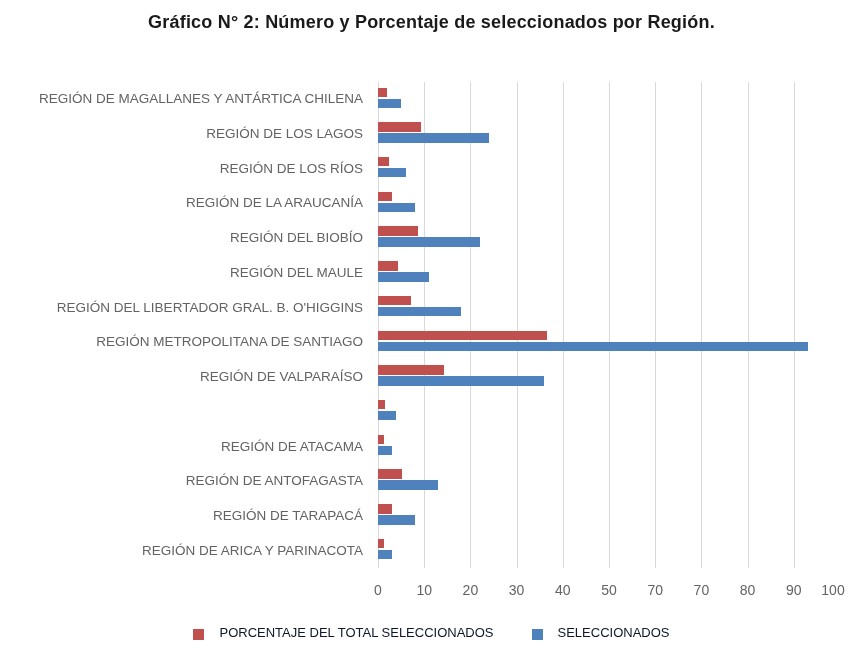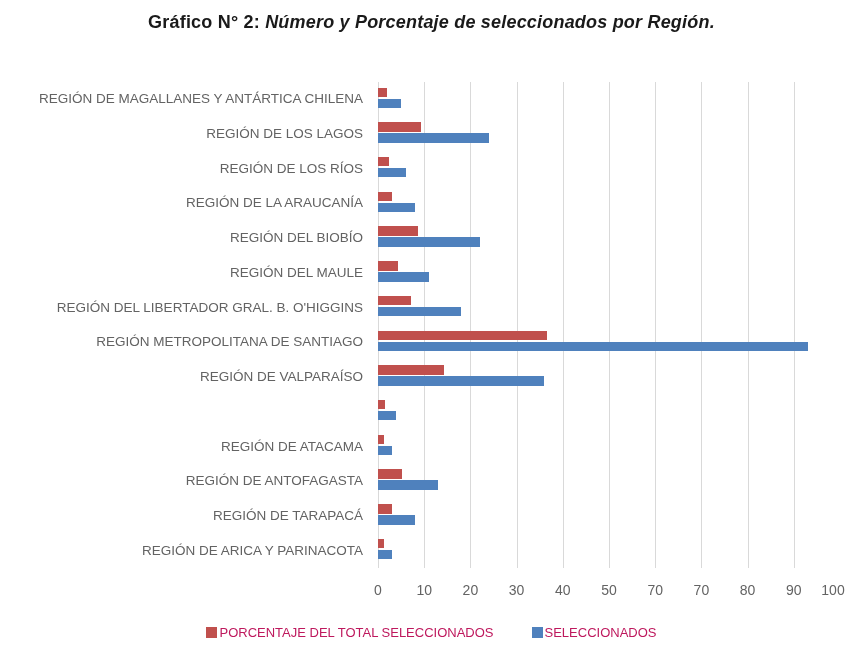--- a/index.html
+++ b/index.html
@@ -15,21 +15,21 @@
     position: absolute;
     top: 12px;
     left: 0;
     width: 100%;
     text-align: center;
     font-size: 18px;
     font-weight: bold;
     color: #1a1a1a;
     letter-spacing: 0.2px;
   }
-  .title .italic { font-style: italic; }
+  .title .italic { }
 
   .chart-body {
     position: absolute;
     left: 0;
     top: 82px;
     width: 841px;
     height: 486px;
   }
   .plot-bg {
     position: absolute;
@@ -89,24 +89,24 @@
     top: 625px;
     left: 0;
     width: 100%;
     display: flex;
     justify-content: center;
     align-items: center;
     gap: 38px;
   }
   .legend-item {
     display: flex;
-    align-items: center;
-    gap: 2px;
+    align-items: flex-end;
+    gap: 15px;
     font-size: 13px;
-    color: #be185d;
+    color: #0f172a;
   }
   .swatch { width: 11px; height: 11px; display: inline-block; }
 </style>
 </head>
 <body>
 
 <div class="page">
 
   <div class="title">
     <span>Gráfico N° 2: </span><span class="italic">Número y Porcentaje de seleccionados por Región.</span>

